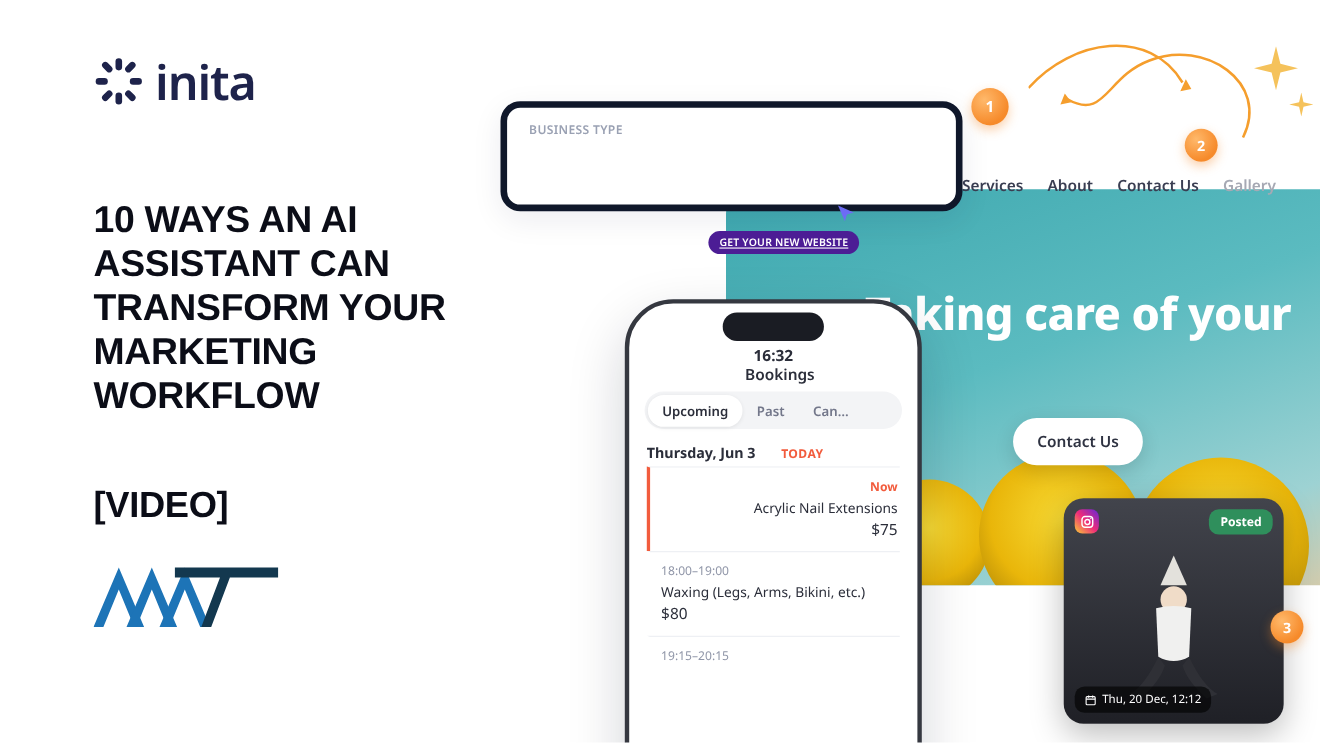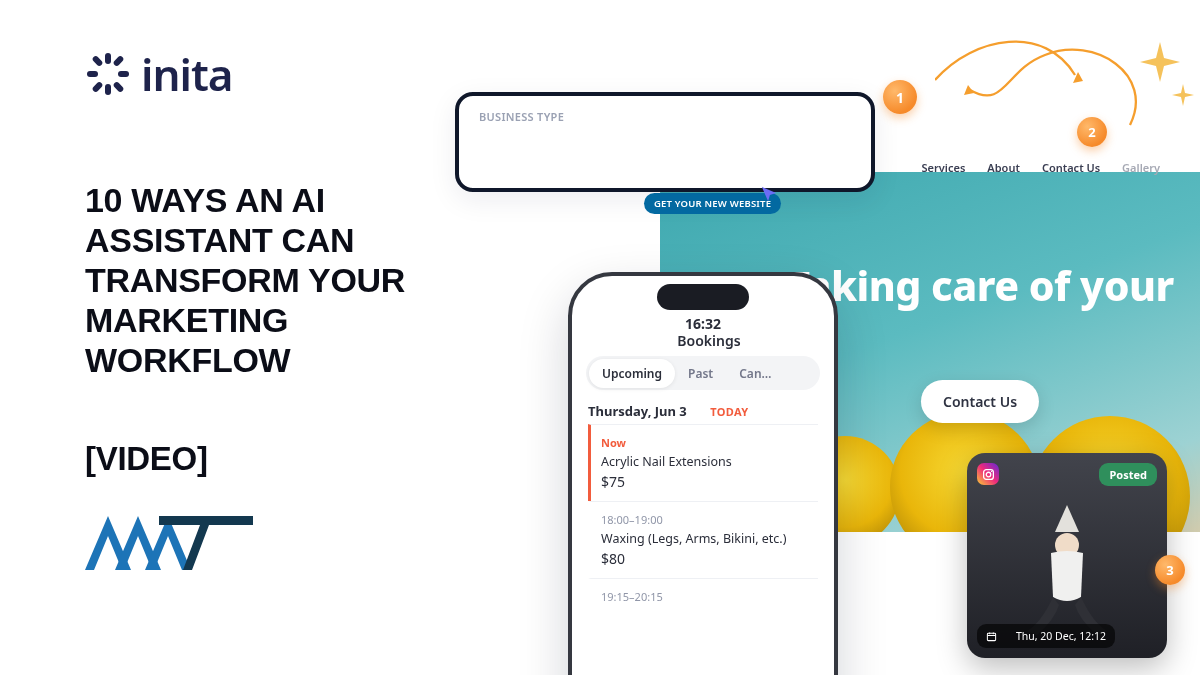--- a/index.html
+++ b/index.html
@@ -51,21 +51,21 @@
       left:85px; top:512px;
     }
 
     
     .gen-card {
       position:absolute;
       left:455px; top:92px;
       width:420px; height:100px;
       background:#fff;
       border-radius:18px;
-      border:4px solid #0f172a;
+      border:6px solid #0f172a;
       box-shadow:0 8px 28px rgba(20,30,60,0.08);
       padding:13px 15px 13px 20px;
       z-index:6;
     }
     .gen-card-label {
       font-size:11px; font-weight:600;
       color:#9aa1b3;
       letter-spacing:0.3px;
       text-transform:uppercase;
     }
@@ -79,42 +79,43 @@
     }
     .gen-button {
       background:#35c184;
       color:#fff;
       font-size:18px; font-weight:500;
       padding:15px 22px;
       border-radius:13px;
     }
     .gen-tag {
       position:absolute;
-      left:644px; top:193px;
-      background:#0369a1;
+      left:644px; top:210px;
+      background:#4c1d95;
       color:#fff;
       font-size:9.5px; font-weight:600;
       padding:4px 10px;
       border-radius:11px;
       letter-spacing:0.2px;
       z-index:7;
+      text-decoration:underline;
     }
     .gen-cursor {
       position:absolute;
       left:760px; top:185px;
       z-index:7;
     }
     .gen-cursor svg path { fill:#6c6cf5; }
 
     
     .nav-links {
       position:absolute;
       right:40px; top:160px;
       display:flex; gap:22px;
-      font-size:11px; font-weight:600;
+      font-size:14px; font-weight:600;
       color:#3a3e52;
       z-index:5;
     }
     .nav-links span { cursor:pointer; }
     .nav-links span:last-child { color:#a6a9b4; }
 
     
     .site-hero {
       position:absolute;
       left:660px; top:172px;
@@ -215,21 +216,21 @@
       letter-spacing:0.4px;
     }
     .list {
       position:absolute; top:148px; left:16px; right:16px;
     }
     .item {
       border-top:1px solid #eef0f4;
       padding:10px 2px 10px 10px;
       border-left:3px solid transparent;
     }
-    .item.now { border-left-color:#f25c3d; }
+    .item.now { border-left-color:#f25c3d;text-align:right; }
     .item .time { font-size:11px; color:#9096a8; }
     .item.now .time { color:#f25c3d; font-weight:700; }
     .item .svc { font-size:12.5px; color:#2b2e3a; margin-top:3px; }
     .item .price{ font-size:14px; color:#2b2e3a; margin-top:2px; }
 
     
     .ig-card {
       position:absolute;
       left:967px; top:453px;
       width:200px; height:205px;
@@ -251,21 +252,21 @@
       position:absolute; top:10px; right:10px;
       background:#2f8f5c; color:#fff;
       font-size:11px; font-weight:700;
       padding:4px 10px; border-radius:9px;
     }
     .ig-date-chip {
       position:absolute; bottom:10px; left:10px;
       background:rgba(0,0,0,0.62); color:#fff;
       font-size:10.5px;
       padding:5px 9px; border-radius:9px;
-      display:flex; align-items:center; gap:19px;
+      display:flex; align-items:center; gap:5px;
     }
     .yoga-figure{
       position:absolute; left:50%; top:44px; transform:translateX(-50%);
     }
 
     
     .num {
       position:absolute;
       width:30px; height:30px;
       border-radius:50%;

